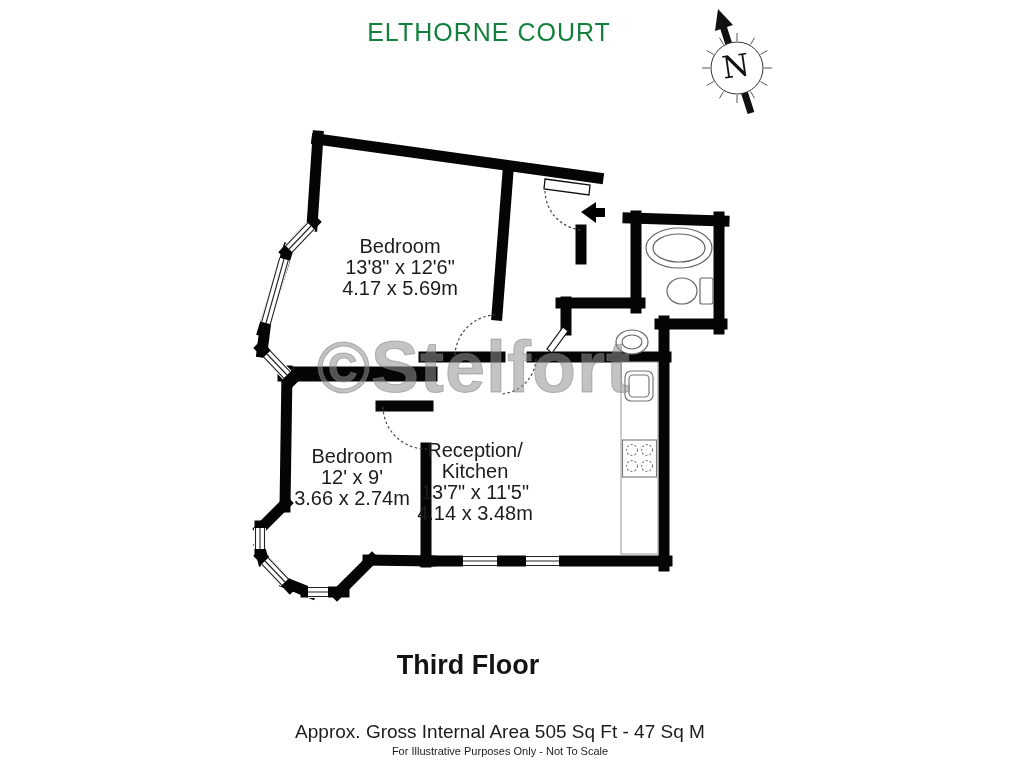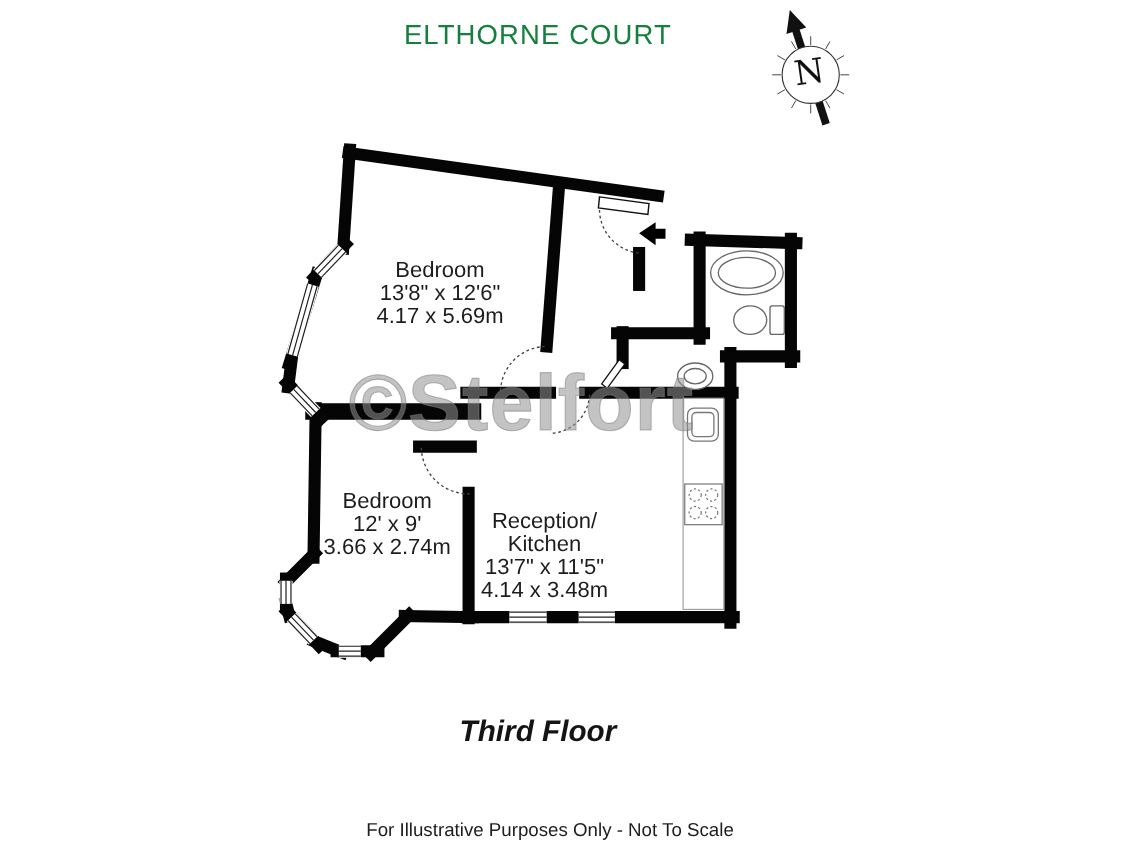--- a/index.html
+++ b/index.html
@@ -4,21 +4,21 @@
 <style>
   html,body{margin:0;padding:0;background:#fff;}
   .canvas{position:relative;width:1024px;height:768px;background:#ffffff;overflow:hidden;
           font-family:"Liberation Sans","DejaVu Sans",sans-serif;}
   svg.plan{position:absolute;left:0;top:0;}
   .txt{position:absolute;transform:translateX(-50%);text-align:center;color:#111;white-space:nowrap;}
   .title{font-size:25px;font-weight:normal;letter-spacing:1px;color:#15803d;}
   .room-label{font-size:20px;line-height:21px;color:#1c1c1c;}
   .floor-label{font-size:27px;font-weight:bold;color:#141414;}
   .area-note{font-size:19px;color:#1c1c1c;}
-  .disclaimer{font-size:17px;color:#1c1c1c;}
+  .disclaimer{font-size:11px;color:#1c1c1c;}
   .watermark{position:absolute;left:474px;top:326px;transform:translateX(-50%);
              font-size:72px;font-weight:bold;letter-spacing:1px;
              color:rgba(146,146,146,0.55);-webkit-text-stroke:1px rgba(125,125,125,0.5);
              white-space:nowrap;}
   .compass-n{position:absolute;left:722px;top:48px;font-family:"DejaVu Serif","Liberation Serif",serif;
              font-size:31px;color:#111;transform:rotate(-8deg);}
 </style>
 </head>
 <body>
 
@@ -198,25 +198,26 @@
     <div>13'8" x 12'6"</div>
     <div>4.17 x 5.69m</div>
   </div>
 
   <div class="txt room-label" style="left:352px;top:446px;">
     <div>Bedroom</div>
     <div>12' x 9'</div>
     <div>3.66 x 2.74m</div>
   </div>
 
-  <div class="txt room-label" style="left:495px;top:440px;margin-top:24px;">
+  <div class="txt room-label" style="left:475px;top:440px;">
     <div>Reception/</div>
     <div>Kitchen</div>
     <div>13'7" x 11'5"</div>
     <div>4.14 x 3.48m</div>
   </div>
 
-  <div class="txt floor-label" style="left:489px;top:650px;font-style:italic;">Third Floor</div>
-
+  <div class="txt floor-label" style="left:468px;top:650px;">Third Floor</div>
+
+  <div class="txt area-note" style="left:500px;top:721px;">Approx. Gross Internal Area 505 Sq Ft - 47 Sq M</div>
 
   <div class="txt disclaimer" style="left:500px;top:745px;">For Illustrative Purposes Only - Not To Scale</div>
 
 </div>
 
 </body></html>

